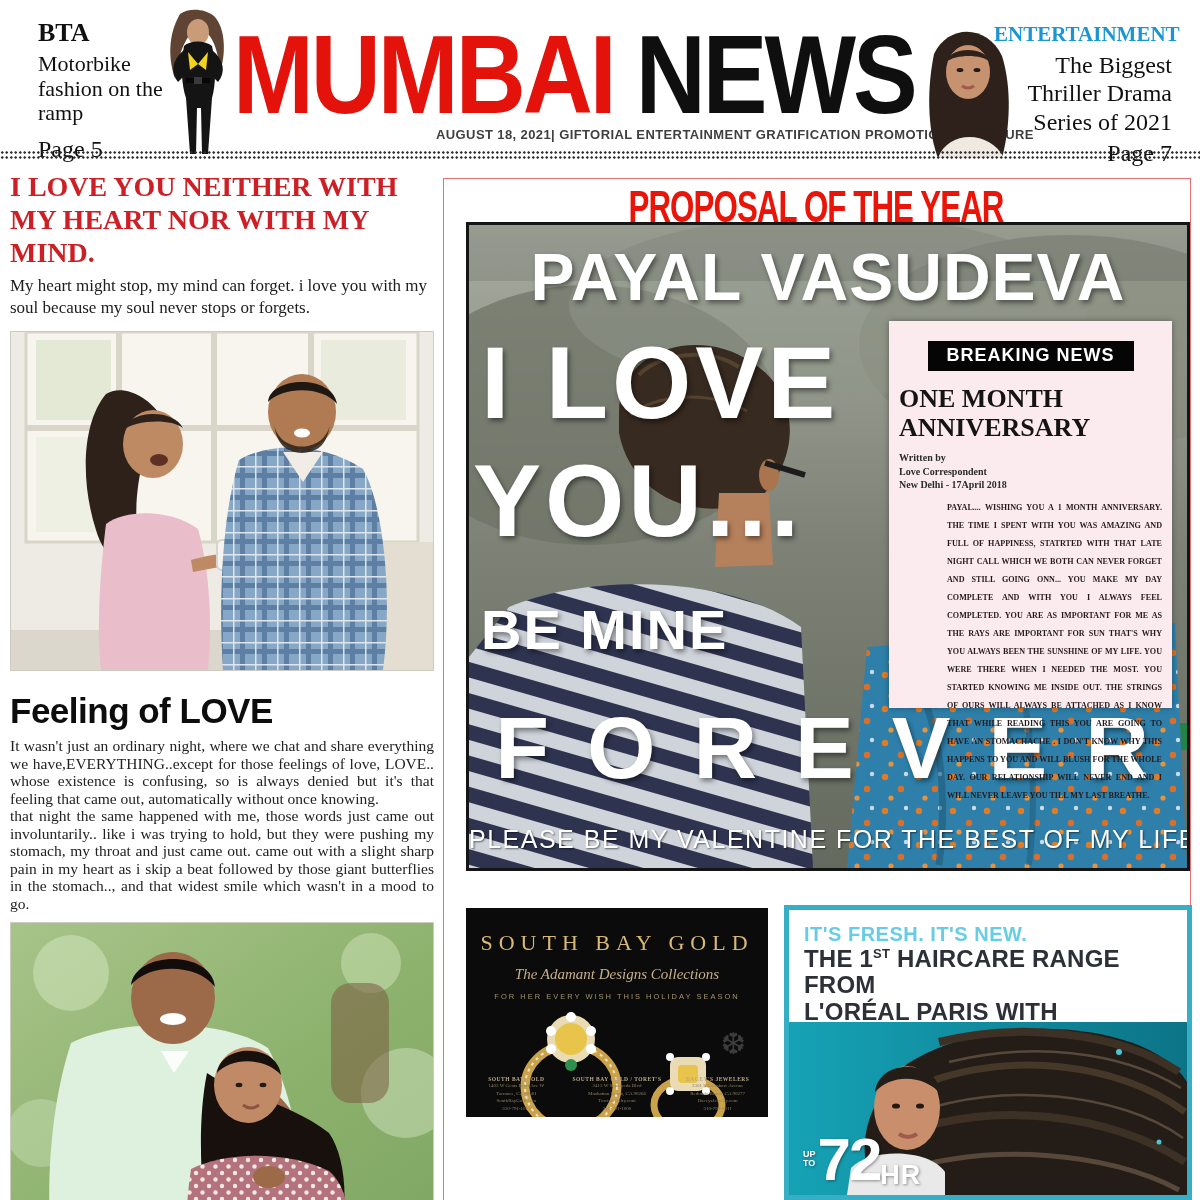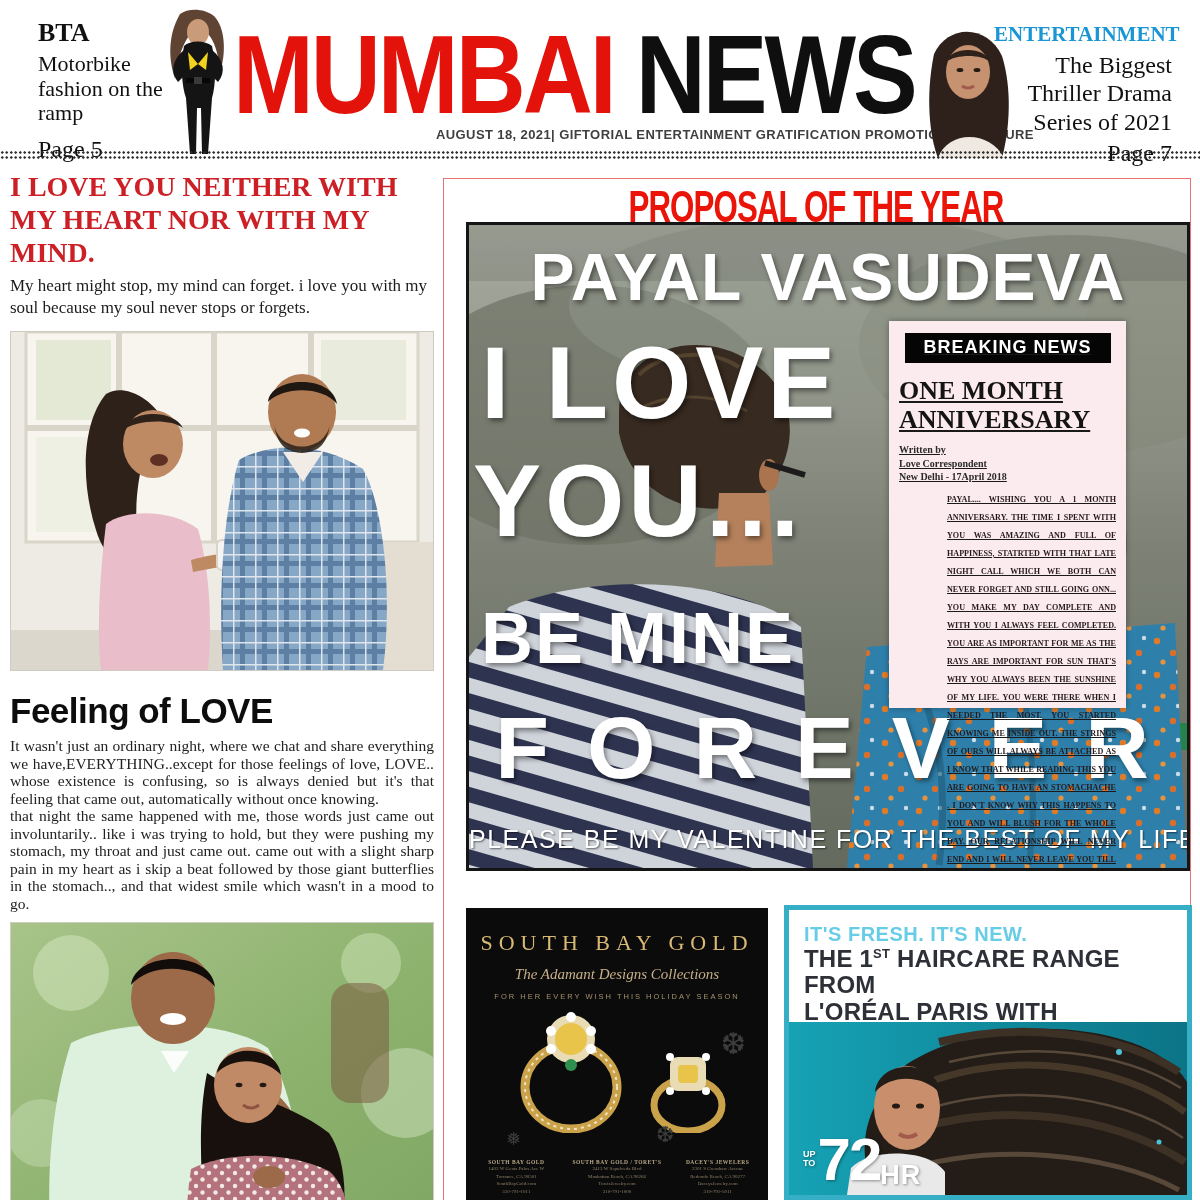--- a/index.html
+++ b/index.html
@@ -44,38 +44,38 @@
   .prop-banner{left:443px;top:182px;width:746px;text-align:center;
       font-family:"Liberation Sans",sans-serif;font-weight:bold;font-size:34px;color:#ea1408;
       letter-spacing:-1px;transform:scale(.92,1.3);transform-origin:top center;}
   .main-photo{left:466px;top:222px;width:718px;height:643px;border:3px solid #151515;
       overflow:hidden;background:#7d8176;}
   .ovl{position:absolute;color:#fff;font-family:"Liberation Sans",sans-serif;font-weight:bold;
       text-shadow:2px 3px 5px rgba(0,0,0,.45);white-space:nowrap;}
   .ovl-name{top:14px;left:0;right:0;text-align:center;font-size:66px;letter-spacing:1px;}
   .ovl-l1{top:100px;left:12px;font-size:102px;letter-spacing:4px;}
   .ovl-l2{top:218px;left:4px;font-size:102px;letter-spacing:4px;text-align:right;}
-  .ovl-l3{top:372px;left:12px;font-size:72px;letter-spacing:2px;}
+  .ovl-l3{top:372px;left:12px;font-size:56px;letter-spacing:2px;}
   .ovl-l4{top:472px;left:0;right:0;text-align:center;font-size:88px;letter-spacing:38px;padding-left:26px;}
   .ovl-tag{top:600px;left:0;right:0;text-align:center;font-size:25px;letter-spacing:1.5px;
       font-weight:normal;text-shadow:1px 1px 2px rgba(0,0,0,.55);}
 
   
-  .bcard{position:absolute;left:420px;top:96px;width:237px;height:387px;background:#fcebee;
-      padding:10px 10px;box-sizing:border-box;box-shadow:0 0 6px rgba(0,0,0,.35);text-decoration:underline;}
+  .bcard{position:absolute;left:420px;top:96px;width:283px;height:387px;background:#fcebee;
+      padding:18px 10px;box-sizing:border-box;box-shadow:0 0 6px rgba(0,0,0,.35);}
   .badge{width:206px;margin:2px auto 0;background:#050505;color:#fff;text-align:center;
       font-family:"Liberation Sans",sans-serif;font-weight:bold;font-size:18px;letter-spacing:1px;
       padding:4px 0 5px;}
   .bhead{font-size:26px;line-height:1.12;font-weight:bold;color:#141414;margin-top:13px;}
   .bby{font-size:10px;font-weight:bold;line-height:1.35;color:#2a2a2a;margin-top:9px;}
   .bbody{font-size:8.1px;font-weight:bold;line-height:18px;text-align:justify;
       color:#241a1c;margin-top:7px;margin-left:48px;}
 
   
-  .ad-jewel{left:466px;top:908px;width:302px;height:292px;background:#0b0b0b;overflow:hidden;
+  .ad-jewel{left:466px;top:908px;width:302px;height:209px;background:#0b0b0b;overflow:hidden;
       text-align:center;}
   .sbg-title{margin-top:22px;font-size:22px;letter-spacing:6px;color:#d9ba74;}
   .sbg-script{margin-top:10px;font-style:italic;font-size:15px;color:#c8b089;}
   .sbg-tag{margin-top:9px;font-family:"Liberation Sans",sans-serif;font-size:7.5px;
       letter-spacing:2px;color:#a3936d;}
   .snow{position:absolute;color:#3d3d3d;}
   .sbg-footer{position:absolute;left:0;right:0;bottom:5px;display:flex;justify-content:space-around;}
   .store{width:32%;}
   .store .sname{font-size:5.5px;font-weight:bold;color:#b9a887;letter-spacing:.5px;}
   .store .sline{font-size:5px;line-height:1.5;color:#8d8066;}

